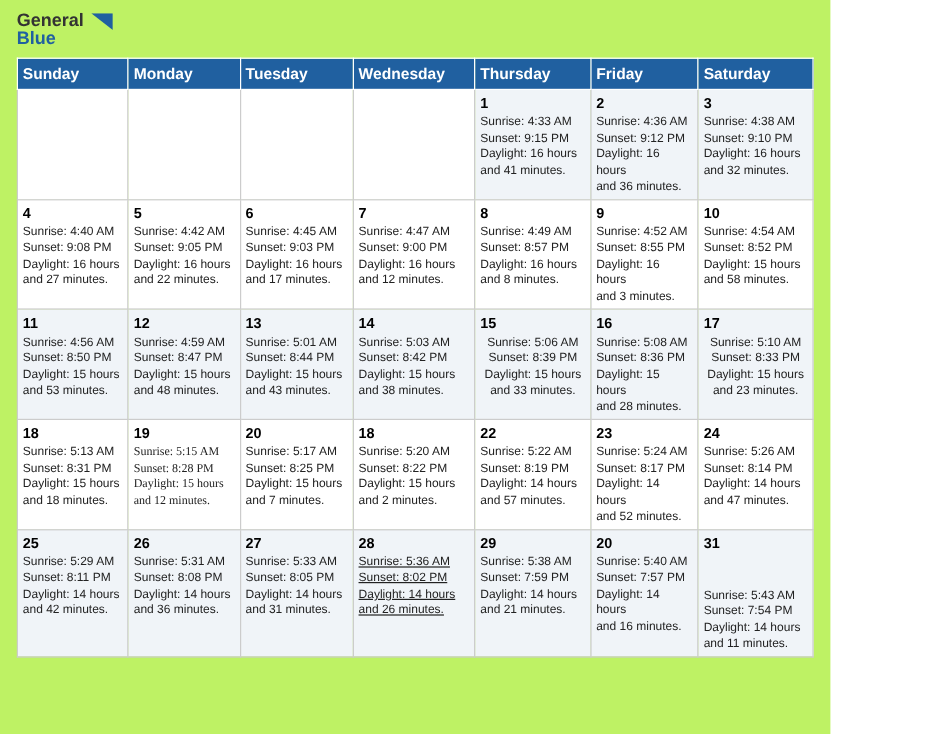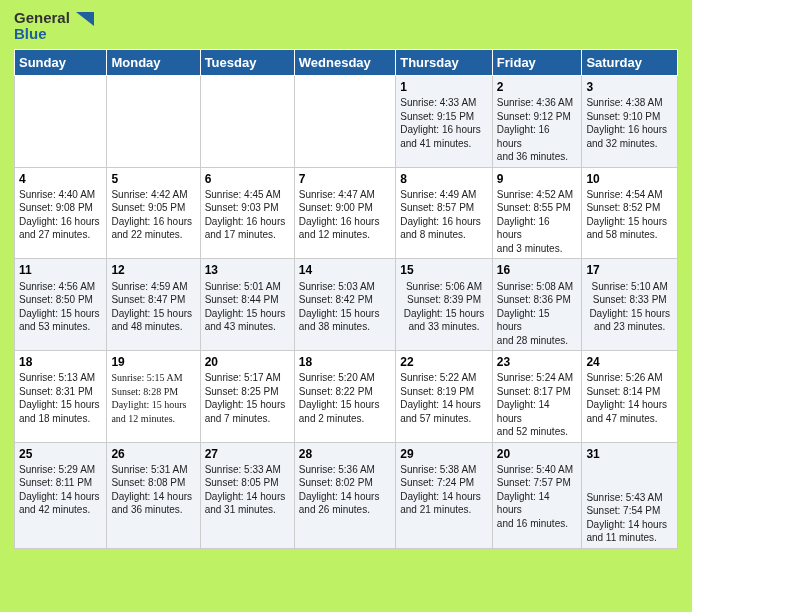--- a/index.html
+++ b/index.html
@@ -317,29 +317,29 @@
           </td>
           <td>
             <span class="day-num">27</span>
             <div class="day-info" style="white-space: pre-line;">Sunrise: 5:33 AM
 Sunset: 8:05 PM
 Daylight: 14 hours
 and 31 minutes.</div>
           </td>
           <td>
             <span class="day-num">28</span>
-            <div class="day-info" style="white-space: pre-line;">Sunrise: 5:36 AM
+            <div class="day-info" style="white-space: pre-line; text-decoration: underline;">Sunrise: 5:36 AM
 Sunset: 8:02 PM
 Daylight: 14 hours
 and 26 minutes.</div>
           </td>
           <td>
             <span class="day-num">29</span>
             <div class="day-info" style="white-space: pre-line;">Sunrise: 5:38 AM
-Sunset: 7:24 PM
+Sunset: 7:59 PM
 Daylight: 14 hours
 and 21 minutes.</div>
           </td>
           <td>
             <span class="day-num">20</span>
             <div class="day-info" style="white-space: pre-line;">Sunrise: 5:40 AM
 Sunset: 7:57 PM
 Daylight: 14 hours
 and 16 minutes.</div>
           </td>

